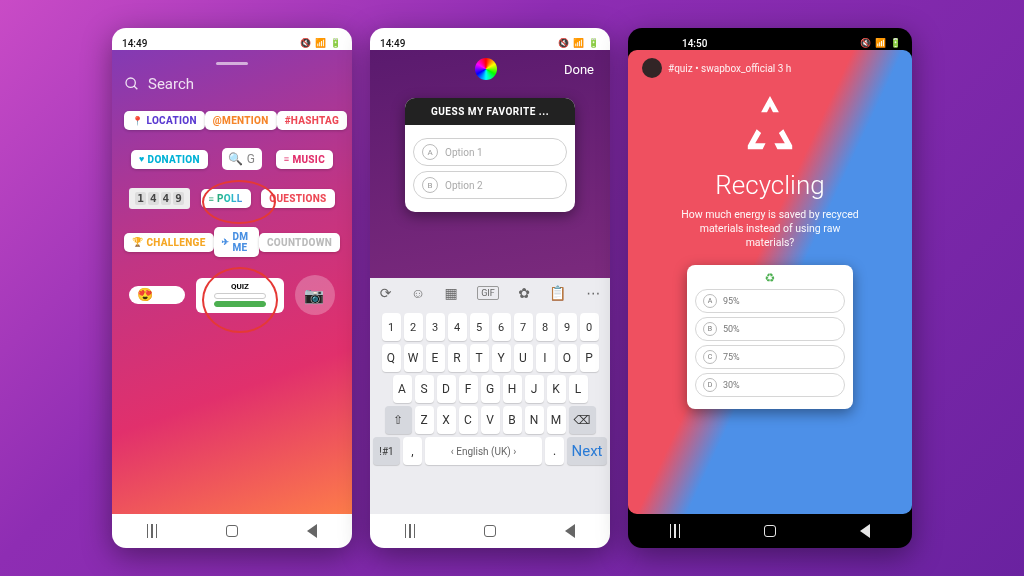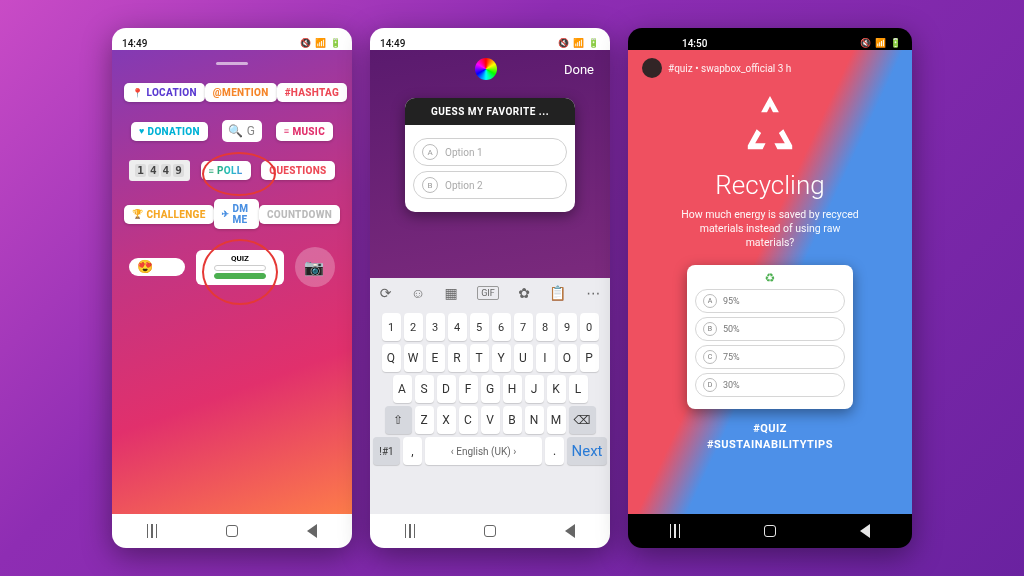--- a/index.html
+++ b/index.html
@@ -79,21 +79,21 @@
   .key.n{font-size:11px;}
   .key.wide{min-width:27px;background:#d6d8de;}
   .key.space{flex:1;font-size:10px;color:#666;gap:6px;}
   .key.next{min-width:40px;background:#d6d8de;color:#2a7bd6;font-size:15px;}
   .key.sym{font-size:10px;}
 
   
   .p3-body{position:absolute;top:22px;left:0;right:0;bottom:34px;
     background:linear-gradient(115deg,#ef5060 0%,#ef5060 45%,#4d90e8 55%,#4d90e8 100%);
     display:flex;flex-direction:column;align-items:center;color:#fff;padding:8px 14px 10px;
-    box-sizing:border-box;}
+    box-sizing:border-box;border-radius:9px;}
   .p3-head{width:100%;display:flex;align-items:center;gap:6px;font-size:10px;opacity:.92;}
   .ava{width:20px;height:20px;border-radius:50%;background:#222;}
   .recyc{margin-top:12px;width:74px;height:74px;}
   .recyc svg{width:100%;height:100%;}
   .p3-title{font-size:26px;font-weight:300;margin:6px 0 8px;}
   .p3-q{font-size:10.5px;text-align:center;line-height:1.35;opacity:.95;max-width:190px;}
   .p3-card{margin-top:14px;width:150px;background:#fff;border-radius:8px;padding:6px 8px 8px;
     box-shadow:0 4px 14px rgba(0,0,0,.4);}
   .p3-card .ico{text-align:center;color:#4caf50;font-size:12px;margin:0 0 4px;}
   .p3-opt{border:1px solid #d6d6d6;border-radius:12px;padding:4px 7px;margin:4px 0;display:flex;
@@ -111,20 +111,27 @@
   <div class="status light">
     <span>14:49</span>
     <span class="r">
       <span class="sicon">🔇</span>
       <span class="sicon">📶</span>
       <span class="sicon">🔋</span>
     </span>
   </div>
   <div class="p1-body">
     <div class="grab"></div>
+    <div class="search" role="search">
+      <svg viewBox="0 0 24 24" fill="none" stroke="currentColor" stroke-width="2">
+            <circle cx="10" cy="10" r="7"></circle>
+            <line x1="20" y1="20" x2="15" y2="15"></line>
+          </svg>
+      <span>Search</span>
+    </div>
 
     <div class="row">
       <span class="chip" style="color:#5b3bd1">
         <span class="dot">📍</span>
         <span>LOCATION</span>
           </span>
       <span class="chip" style="color:#f58529">@MENTION</span>
       <span class="chip" style="color:#ed4956">#HASHTAG</span>
     </div>
 
@@ -335,24 +342,20 @@
             <div class="p3-opt">
               <span class="let">C</span>
               <span>75%</span>
             </div>
             <div class="p3-opt">
               <span class="let">D</span>
               <span>30%</span>
             </div>
           </div>
     </div>
-    <div class="tags">
-      <div>#QUIZ</div>
-      <div>#SUSTAINABILITYTIPS</div>
-    </div>
   </div>
   <div class="navbar dark">
     <span class="nbtn bars">
           <i></i>
           <i></i>
           <i></i>
         </span>
     <span class="nbtn sq"></span>
     <span class="nbtn tri"></span>
   </div>

